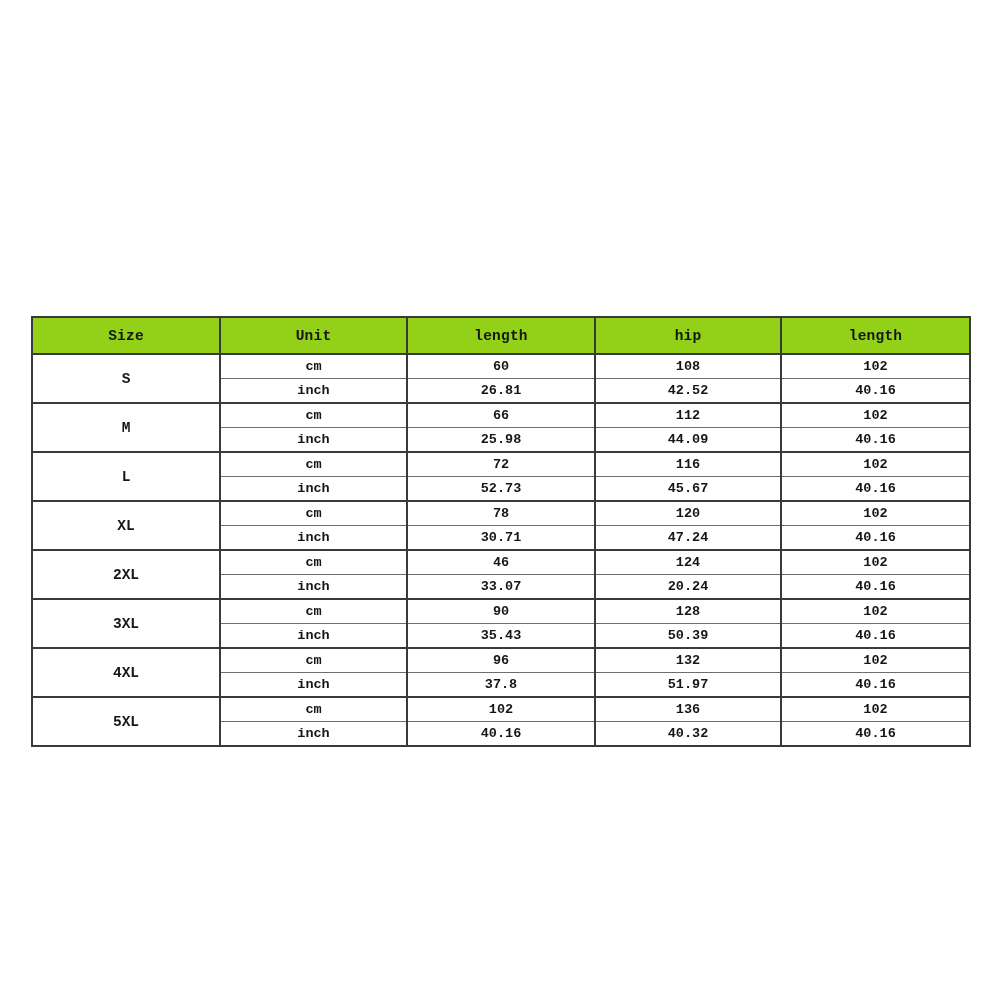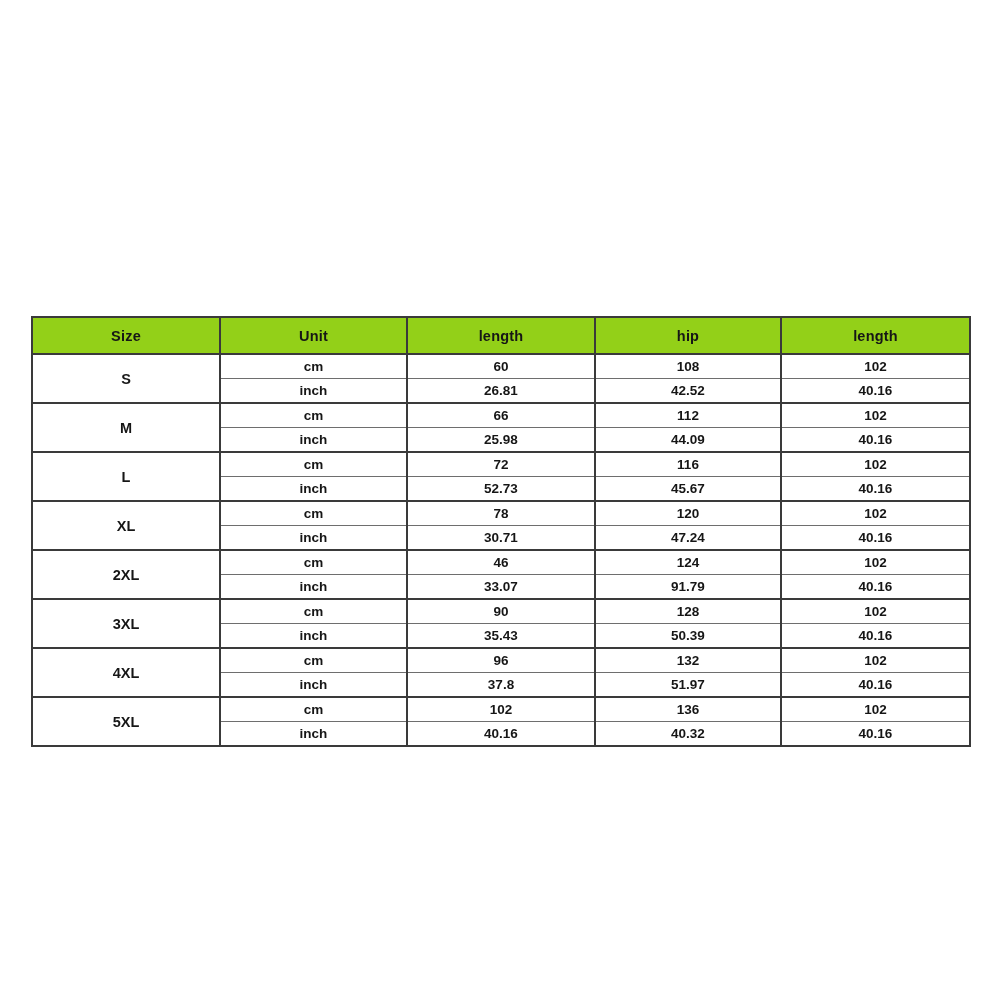--- a/index.html
+++ b/index.html
@@ -13,20 +13,21 @@
     position: relative;
     font-family: "Liberation Sans", "DejaVu Sans", sans-serif;
     overflow: hidden;
   }
 
   #size-chart-wrap {
     position: absolute;
     left: 31px;
     top: 316px;
     width: 938px;
+    font-family: Liberation Mono, monospace;
   }
 
   table.size-chart {
     width: 938px;
     border-collapse: collapse;
     table-layout: fixed;
     background: #ffffff;
     border: 2px solid #3a3a3a;
   }
 
@@ -161,21 +162,21 @@
         <tr class="row-cm">
           <td class="size-cell" rowspan="2">2XL</td>
           <td class="data-cell">cm</td>
           <td class="data-cell">46</td>
           <td class="data-cell">124</td>
           <td class="data-cell">102</td>
         </tr>
         <tr class="row-inch">
           <td class="data-cell">inch</td>
           <td class="data-cell">33.07</td>
-          <td class="data-cell">91.79</td>
+          <td class="data-cell">20.24</td>
           <td class="data-cell">40.16</td>
         </tr>
         <tr class="row-cm">
           <td class="size-cell" rowspan="2">3XL</td>
           <td class="data-cell">cm</td>
           <td class="data-cell">90</td>
           <td class="data-cell">128</td>
           <td class="data-cell">102</td>
         </tr>
         <tr class="row-inch">

